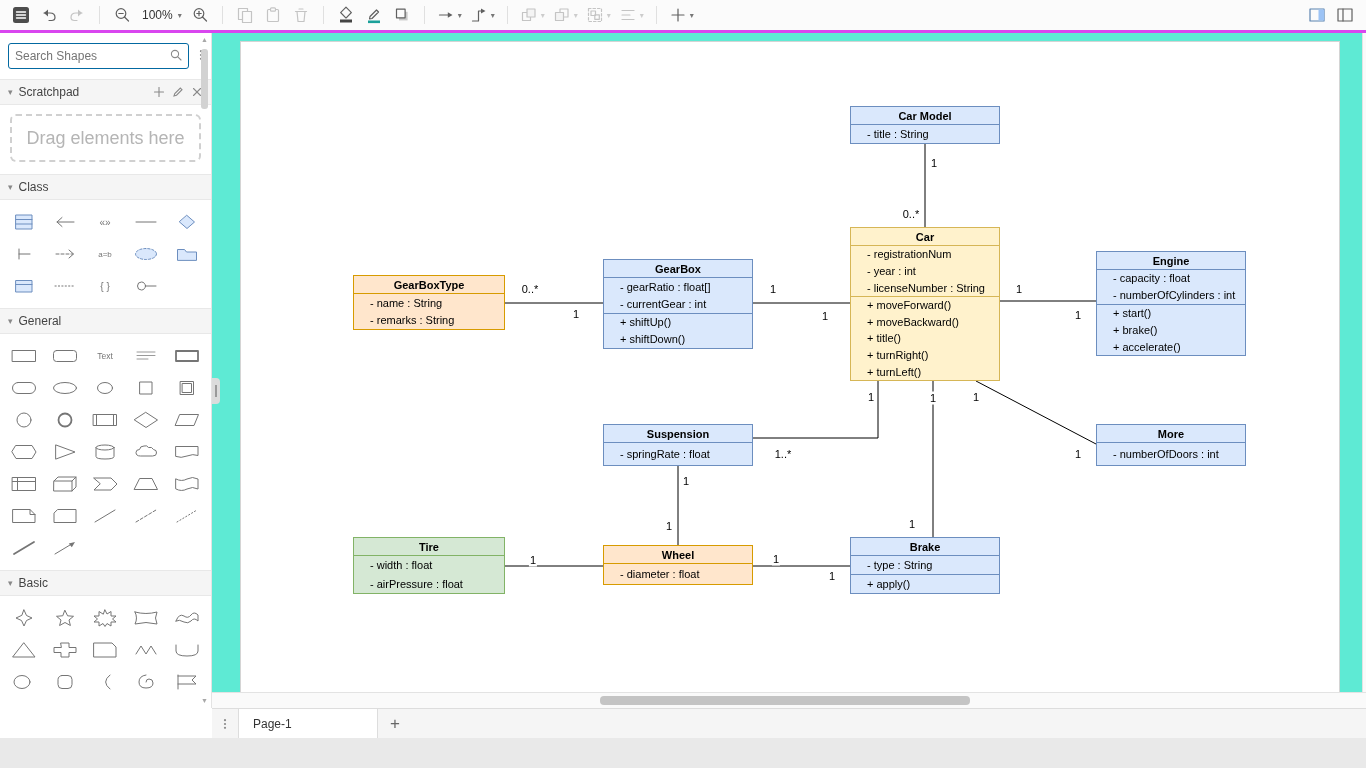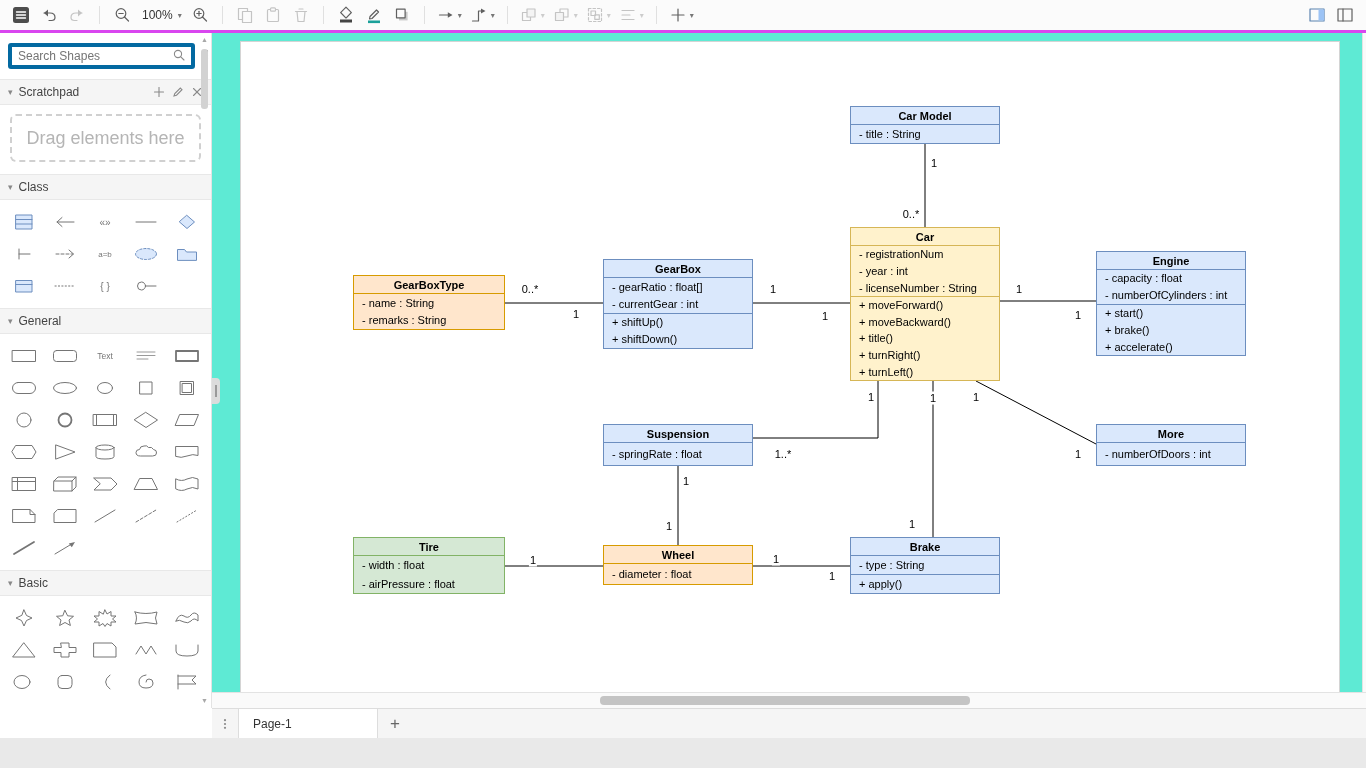--- a/index.html
+++ b/index.html
@@ -11,21 +11,21 @@
   .tb-btn{height:26px;min-width:26px;display:inline-flex;align-items:center;justify-content:center;border-radius:3px;padding:0 3px;cursor:pointer;}
   .tb-btn.disabled{opacity:.35;cursor:default;}
   .tb-sep{width:1px;height:18px;background:#e0e0e0;margin:0 7px;display:inline-block;}
   .tb-spring{flex:1;}
   .caret{font-size:8px;color:#777;margin-left:3px;}
   .tb-label{font-size:12px;color:#333;margin:0 2px;}
 
   
   .sidebar{position:absolute;left:0;top:33px;width:212px;height:675px;background:#fff;border-right:1px solid #e3e3e3;overflow:hidden;}
   .search-row{height:46px;display:flex;align-items:center;padding:0 8px;gap:6px;}
-  .search-box{flex:1;height:26px;border:4px solid #0369a1;border-radius:3px;display:flex;align-items:center;padding:0 6px;background:#fff;}
+  .search-box{flex:1;height:26px;border:1px solid #0369a1;border-radius:3px;display:flex;align-items:center;padding:0 6px;background:#fff;}
   .search-box input{border:none;outline:none;flex:1;font-size:12px;color:#444;font-family:"Liberation Sans",sans-serif;min-width:0;background:transparent;}
   .sec-h{height:26px;background:#f5f5f5;border-top:1px solid #e8e8e8;border-bottom:1px solid #e8e8e8;display:flex;align-items:center;padding:0 8px;font-size:12px;color:#444;cursor:pointer;}
   .sec-caret{font-size:9px;color:#888;margin-right:6px;}
   .sp-tools{margin-left:auto;display:flex;align-items:center;gap:7px;}
   .sp-tools span{display:inline-flex;cursor:pointer;}
   .drop-area{margin:9px 10px 12px 10px;height:48px;border:2px dashed #d0d0d0;border-radius:6px;display:flex;align-items:center;justify-content:center;color:#b5b5b5;font-size:18px;cursor:pointer;}
   .grid{display:grid;grid-template-columns:repeat(5,1fr);padding:6px 4px;}
   .cell{height:32px;display:flex;align-items:center;justify-content:center;cursor:pointer;border-radius:3px;}
   .sb-scroll{position:absolute;right:1px;top:2px;bottom:2px;width:11px;display:flex;flex-direction:column;align-items:center;font-size:7px;color:#a8a8a8;}
   .sb-thumb{position:absolute;top:14px;width:7px;height:60px;background:#d2d2d2;border-radius:3px;left:2px;}
@@ -34,21 +34,21 @@
 
   
   .canvas{position:absolute;left:212px;top:33px;width:1164px;height:659px;background:#5eead4;overflow:hidden;}
   .page{position:absolute;left:28px;top:8px;width:1100px;height:700px;background:#fff;border:1px solid #d4d4d4;}
   #edges{position:absolute;left:0;top:0;pointer-events:none;}
   #nodes,#labels{position:absolute;left:0;top:0;width:100%;height:100%;pointer-events:none;}
   .node{position:absolute;border:1px solid;font-size:11px;color:#000;display:flex;flex-direction:column;pointer-events:auto;cursor:move;}
   .node .hd{height:18px;flex:none;display:flex;align-items:center;justify-content:center;font-weight:bold;border-bottom:1px solid;white-space:nowrap;overflow:hidden;}
   .rows{display:flex;flex-direction:column;min-height:0;}
   .rows.sep{border-top:1px solid;}
-  .rows .row{flex:1;display:flex;align-items:center;padding-left:8px;white-space:nowrap;overflow:hidden;}
+  .rows .row{flex:1;display:flex;align-items:center;padding-left:16px;white-space:nowrap;overflow:hidden;}
   .elabel{position:absolute;transform:translate(-50%,-50%);background:#fff;font-size:11px;padding:0 1px;color:#000;line-height:13px;}
   .vscroll{position:absolute;right:0;top:0;bottom:0;width:14px;background:#fafafa;border-left:1px solid #e3e3e3;}
   .vscroll .thumb{position:absolute;left:3px;top:212px;width:8px;height:190px;background:#c4c4c4;border-radius:4px;}
   .resize-handle{position:absolute;left:0;top:345px;width:8px;height:26px;background:#dcdcdc;border-radius:0 4px 4px 0;display:flex;align-items:center;justify-content:center;cursor:col-resize;}
   .resize-handle i{display:block;width:2px;height:12px;border-left:1px solid #9a9a9a;border-right:1px solid #9a9a9a;}
 
   
   .hscroll{position:absolute;left:212px;right:0;top:692px;height:16px;background:#fafafa;border-top:1px solid #e3e3e3;}
   .hscroll .thumb{position:absolute;left:388px;top:3px;width:370px;height:9px;background:#c4c4c4;border-radius:4px;}
   .more-shapes{position:absolute;left:0;top:708px;width:212px;height:30px;background:#fff;border-top:1px solid #e0e0e0;border-right:1px solid #e0e0e0;font-size:12px;color:#333;line-height:29px;padding-left:10px;cursor:pointer;}

